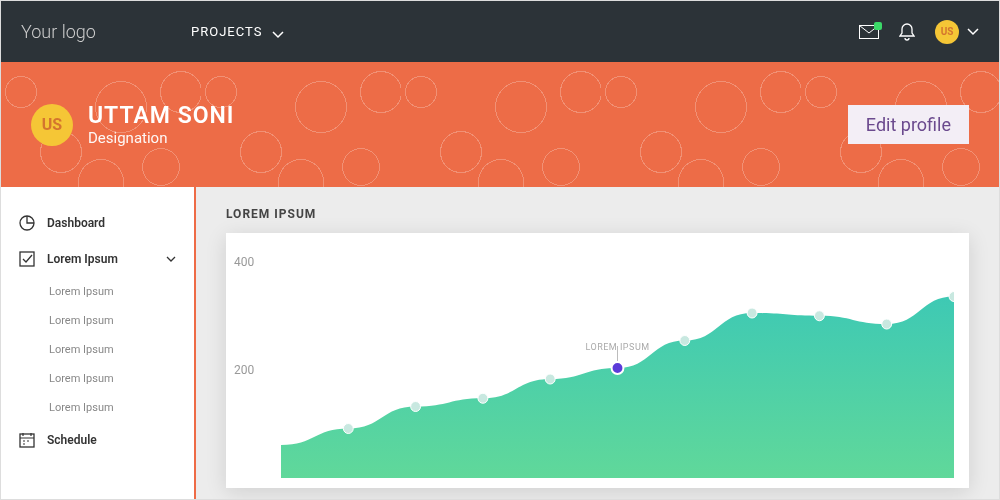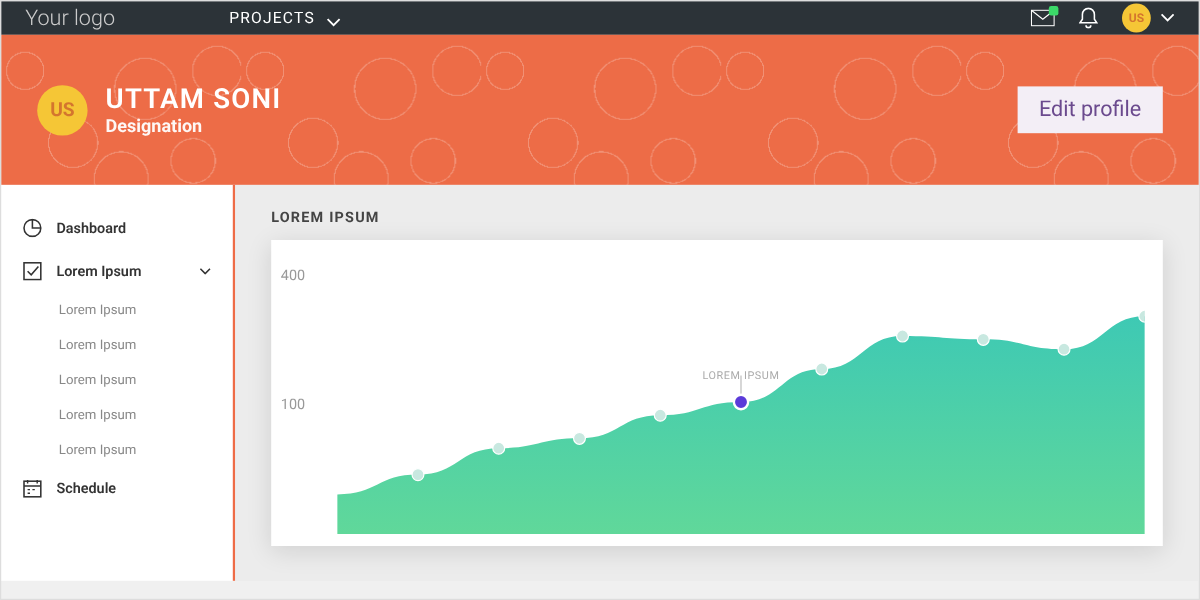--- a/index.html
+++ b/index.html
@@ -1,29 +1,29 @@
 <!DOCTYPE html>
 <html><head>
 <meta charset="utf-8">
 <style>
 *{margin:0;padding:0;box-sizing:border-box;font-family:-apple-system,BlinkMacSystemFont,"Segoe UI",Roboto,sans-serif}
 body{width:1000px;height:500px;overflow:hidden;background:#f0f0f0;border:1px solid #ddd}
-.topbar{height:28px;background:#2c3338;display:flex;align-items:center;padding:0 20px;color:#fff}
+.topbar{height:61px;background:#2c3338;display:flex;align-items:center;padding:0 20px;color:#fff}
 .logo{font-size:18px;font-weight:300;color:#ccc;width:170px}
 .projects{display:flex;align-items:flex-end;gap:10px;cursor:pointer;font-size:13px;letter-spacing:1px}
 .topbar-right{margin-left:auto;display:flex;align-items:center;gap:20px}
 .icon-btn{cursor:pointer;position:relative;display:flex;align-items:center}
 .badge{position:absolute;top:-3px;right:-3px;width:8px;height:8px;background:#3bd968;border-radius:2px}
 .avatar-sm{width:24px;height:24px;border-radius:50%;background:#f5c636;display:flex;align-items:center;justify-content:center;color:#d4752e;font-size:10px;font-weight:bold}
 .banner{height:125px;background:#ed6c47;position:relative;display:flex;align-items:center;padding:0 30px;overflow:hidden}
 .banner::before{content:"";position:absolute;inset:0;opacity:0.25;background-image:radial-gradient(circle at 10% 20%,transparent 15px,#fff 15px,#fff 16px,transparent 16px),radial-gradient(circle at 30% 60%,transparent 20px,#fff 20px,#fff 21px,transparent 21px),radial-gradient(circle at 60% 30%,transparent 25px,#fff 25px,#fff 26px,transparent 26px),radial-gradient(circle at 80% 70%,transparent 18px,#fff 18px,#fff 19px,transparent 19px),radial-gradient(circle at 50% 80%,transparent 22px,#fff 22px,#fff 23px,transparent 23px),radial-gradient(circle at 90% 20%,transparent 20px,#fff 20px,#fff 21px,transparent 21px);background-size:200px 150px}
 .avatar-lg{width:42px;height:42px;border-radius:50%;background:#f5c636;display:flex;align-items:center;justify-content:center;color:#d4752e;font-weight:bold;font-size:16px;z-index:1;flex-shrink:0}
 .user-info{margin-left:15px;z-index:1;color:#fff}
 .user-name{font-size:23px;font-weight:600;letter-spacing:1px}
-.user-desig{font-size:15px;font-weight:700;opacity:0.95}
+.user-desig{font-size:15px;font-weight:400;opacity:0.95}
 .edit-btn{margin-left:auto;z-index:1;background:#f3eef6;color:#6b4a8e;border:none;padding:9px 18px;font-size:18px;cursor:pointer}
 .main{display:flex;height:330px}
 .sidebar{width:195px;background:#fff;border-right:2px solid #ee6b46;padding-top:18px}
 .nav-item{display:flex;align-items:center;gap:12px;padding:10px 18px;font-size:12px;font-weight:600;cursor:pointer;color:#333}
 .nav-item svg{flex-shrink:0}
 .nav-sub{padding:8px 18px 8px 48px;font-size:11px;color:#888;cursor:pointer}
 .chev{margin-left:auto}
 .content{flex:1;padding:20px 30px;background:#ececec}
 .chart-title{font-size:12px;font-weight:700;letter-spacing:1px;color:#444;margin-bottom:12px}
 .chart-card{background:#fff;height:255px;box-shadow:0 4px 20px rgba(0,0,0,0.12);position:relative;padding:25px 15px 10px 55px}
@@ -103,21 +103,21 @@
           <path d="M1 6h14 M4 1v3 M12 1v3 M4 9h2 M8 9h2 M4 12h2" stroke="#333" fill="none" stroke-width="1.2"></path>
         </svg>
       <span>Schedule</span>
     </div>
   </div>
 
   <div class="content">
     <div class="chart-title">LOREM IPSUM</div>
     <div class="chart-card">
       <div class="y-tick" style="top:22px">400</div>
-      <div class="y-tick" style="top:130px">100</div>
+      <div class="y-tick" style="top:130px">200</div>
       <div class="chart-area">
         <svg id="chart-svg" width="100%" height="100%" viewBox="0 0 680 220" preserveAspectRatio="none">
           <defs>
               <linearGradient id="grad" x1="0" y1="0" x2="0" y2="1">
                 <stop id="g1" offset="0%" stop-color="#3ec9b4"></stop>
                 <stop id="g2" offset="100%" stop-color="#60d89a"></stop>
               </linearGradient>
             </defs>
           <path id="area-path" fill="url(#grad)" d="M 0 187 C 34 187 34 170.5 68 170.5 C 102 170.5 102 148.5 136 148.5 C 170 148.5 170 140.25 204 140.25 C 238 140.25 238 121 272 121 C 306 121 306 110 340 110 C 374 110 374 82.5 408 82.5 C 442 82.5 442 55 475.99999999999994 55 C 510 55 510 57.75 544 57.75 C 578 57.75 578 66 612 66 C 646 66 646 38.5 680 38.5 L 680 220 L 0 220 Z"></path>
           <g id="points">

